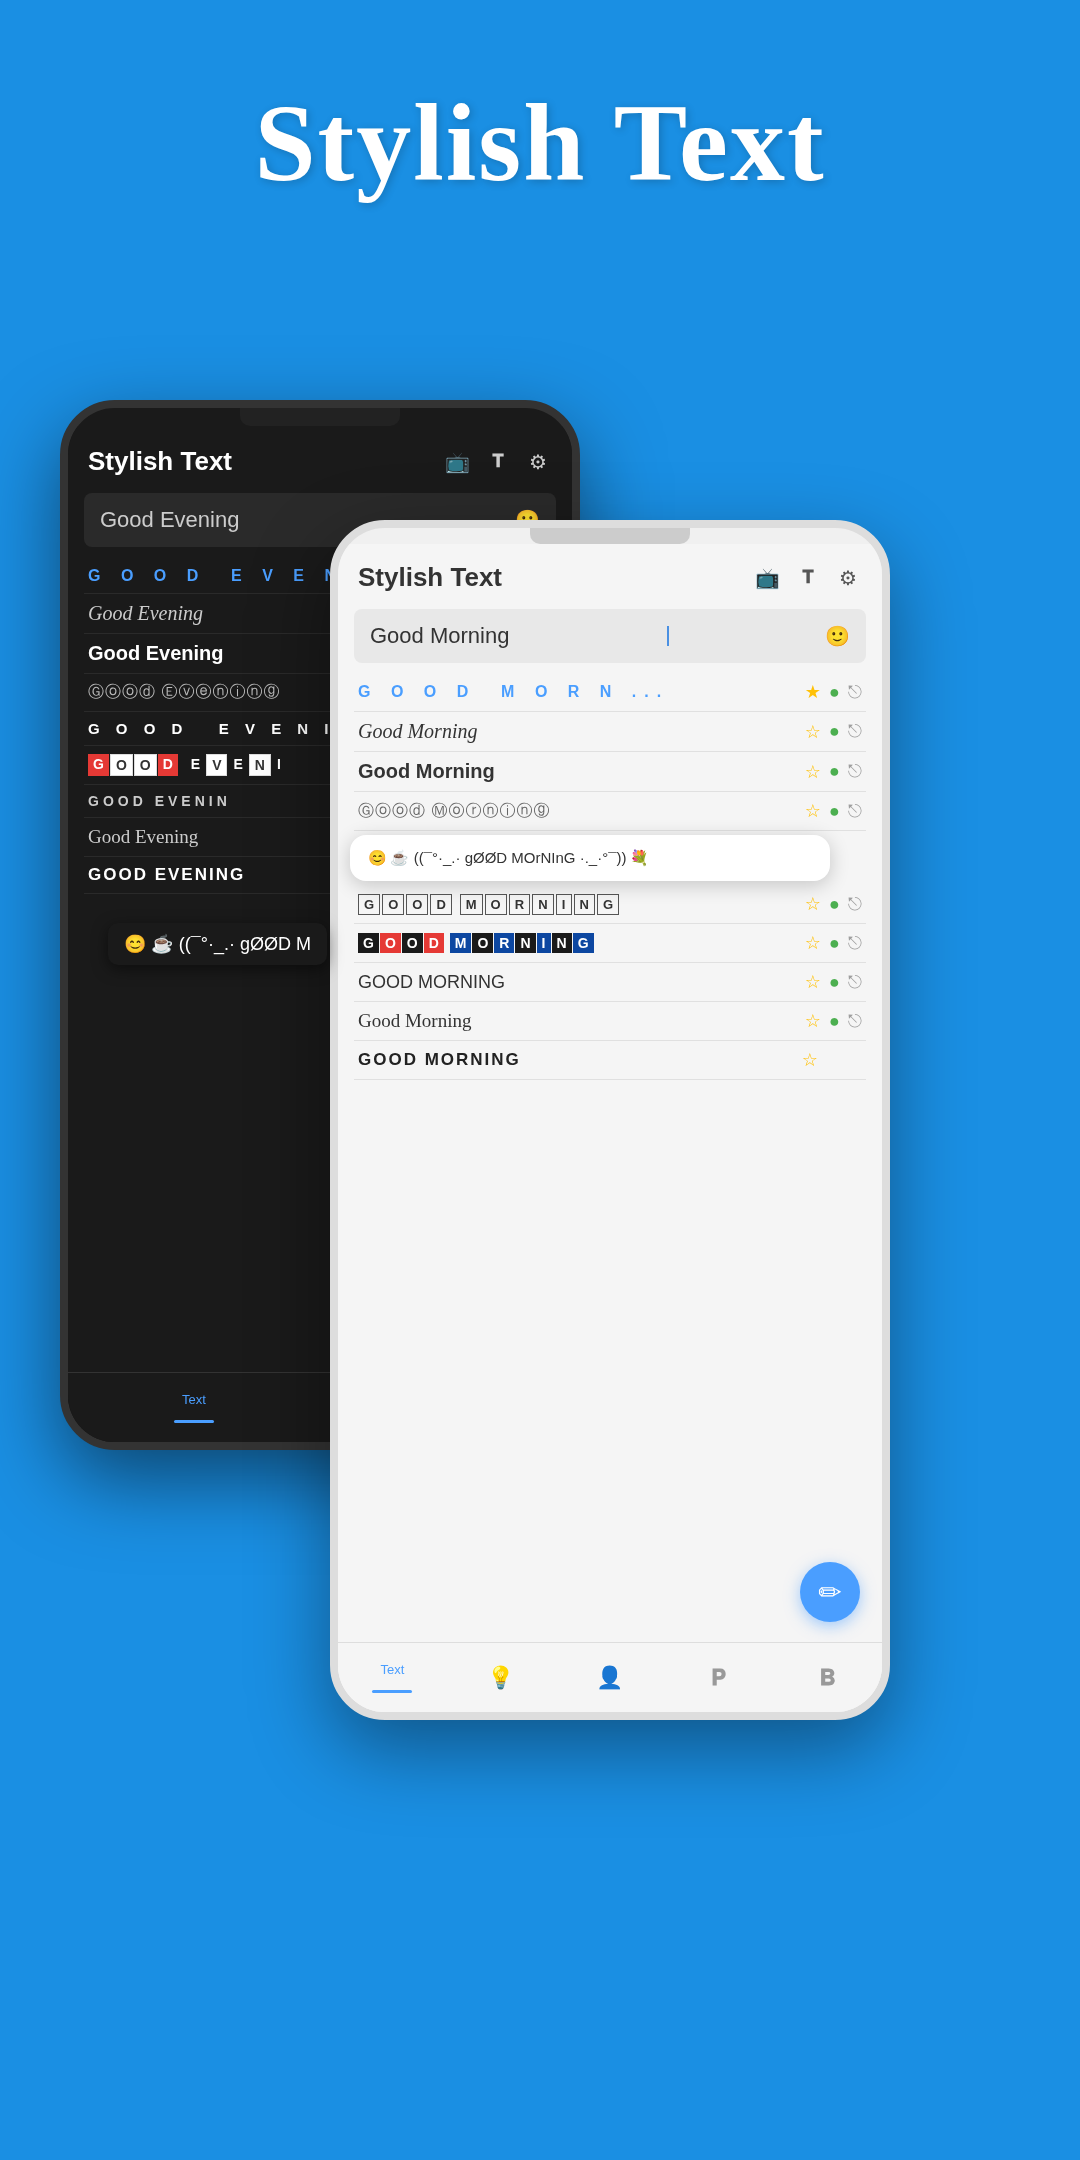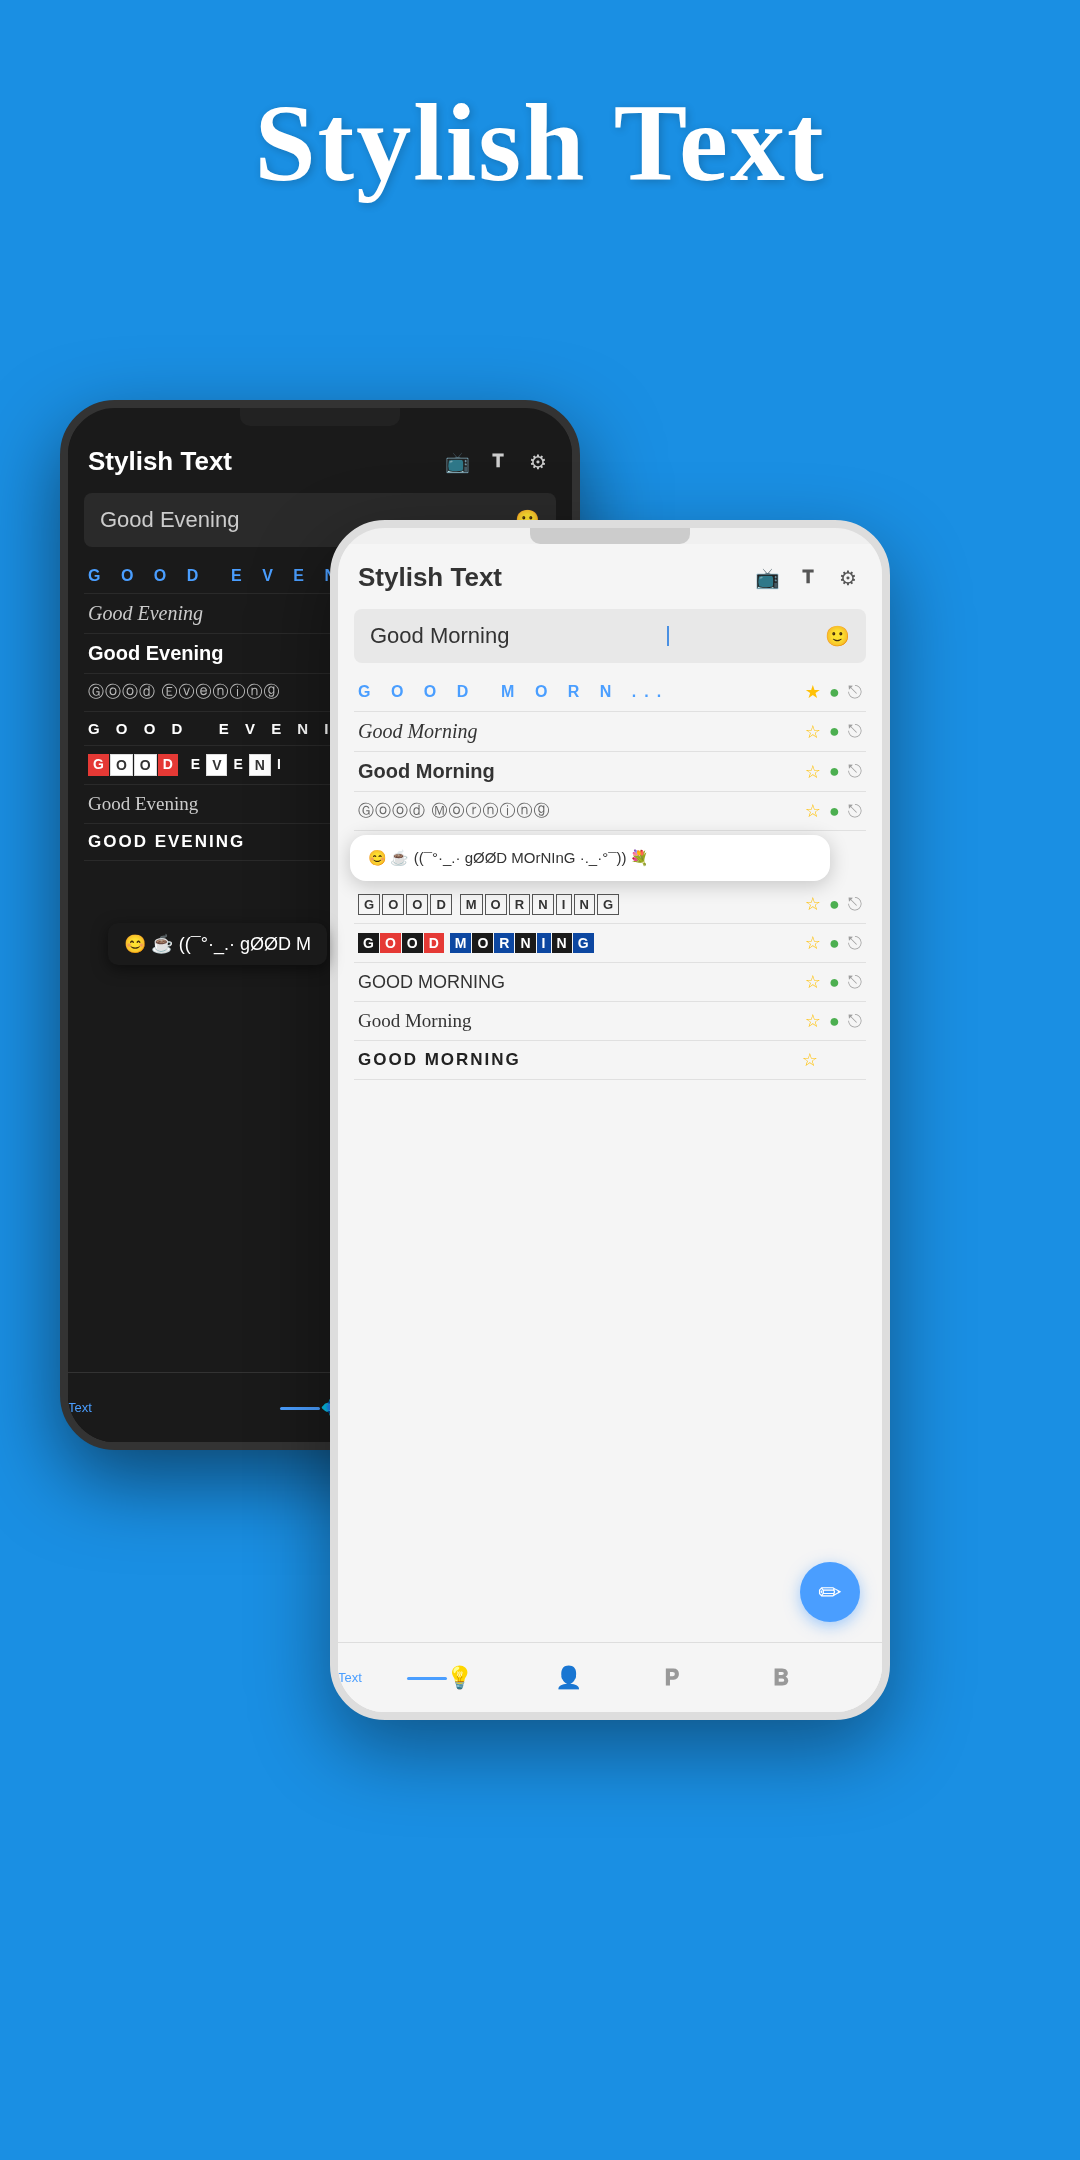--- a/index.html
+++ b/index.html
@@ -298,21 +298,21 @@
       right: 0;
       height: 70px;
       background: #f5f5f5;
       display: flex;
       align-items: center;
       border-top: 1px solid #ddd;
     }
     .nav-item {
       flex: 1;
       display: flex;
-      flex-direction: row;
+      flex-direction: column;
       align-items: center;
       justify-content: space-between;
       gap: 11px;
     }
     .nav-label {
       font-size: 13px;
     }
     .nav-label-active-dark { color: #4a9eff; }
     .nav-label-active-light { color: #4a9eff; }
     .nav-underline {
@@ -447,20 +447,23 @@
           <span class="box-white">O</span>
           <span class="box-white">O</span>
           <span class="box-red">D</span>
           <span style="width:6px;display:inline-block;"></span>
           <span class="box-black">E</span>
           <span class="box-white">V</span>
           <span class="box-black">E</span>
           <span class="box-white">N</span>
           <span class="box-black">I</span>
         </div>
+      </div>
+      <div class="style-item-dark">
+        <span style="font-size:14px;letter-spacing:4px;color:#ccc;font-weight:bold;">GOOD EVENIN</span>
       </div>
       <div class="style-item-dark">
         <span class="style-serif-dark">Good Evening</span>
       </div>
       <div class="style-item-dark">
         <span class="style-caps-dark">GOOD EVENING</span>
       </div>
 
       <div class="bottom-nav-dark">
         <div class="nav-item">

